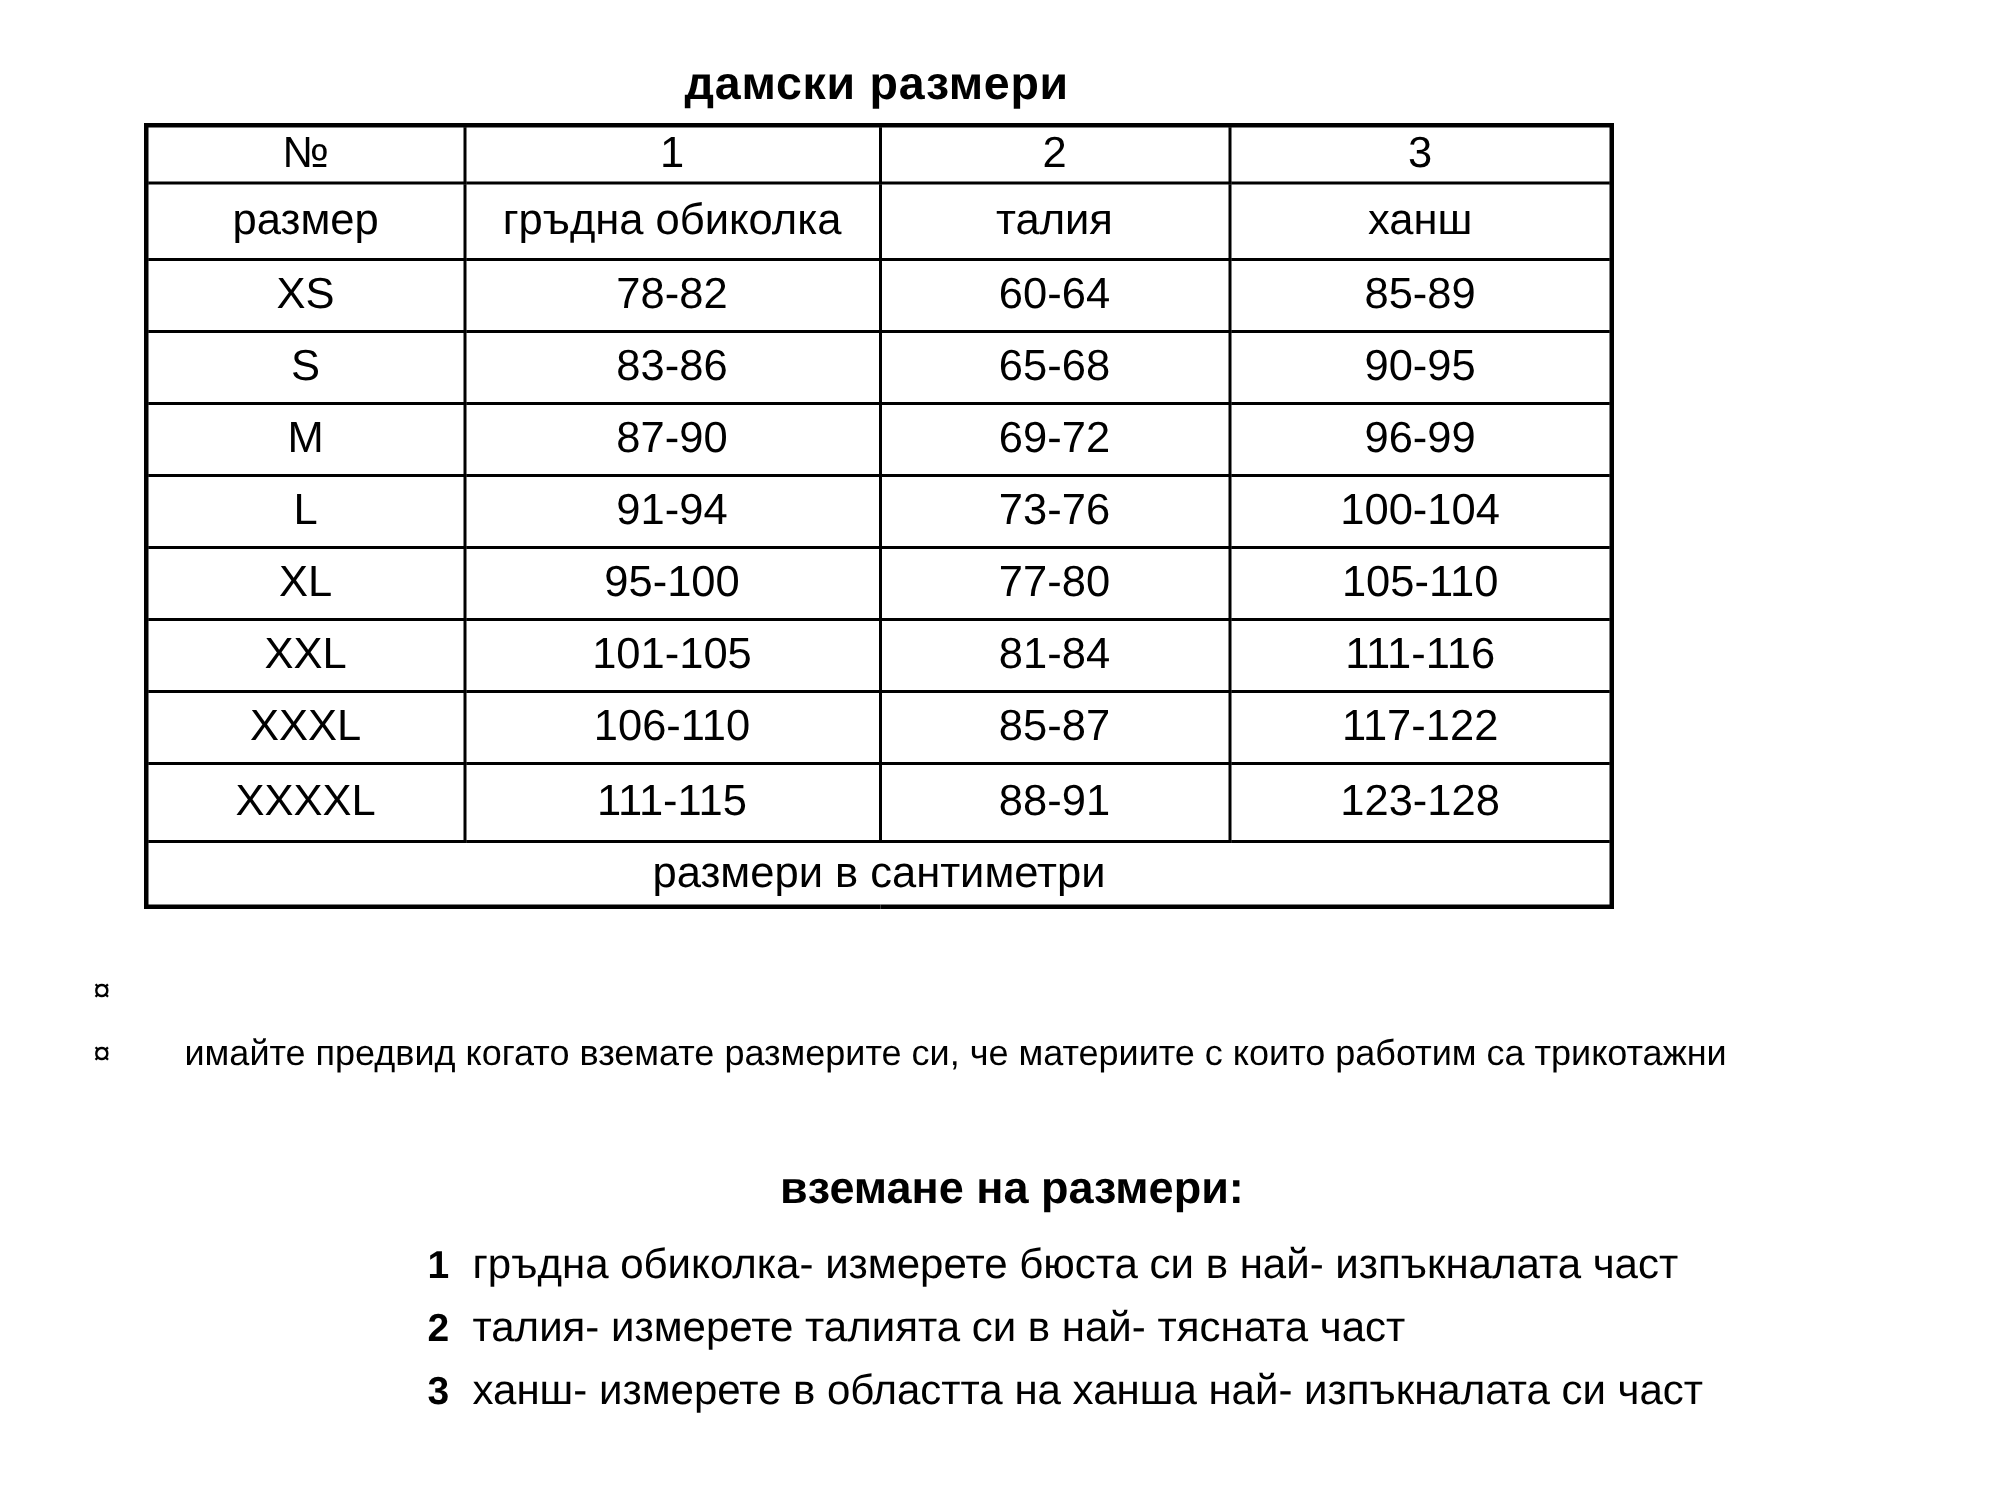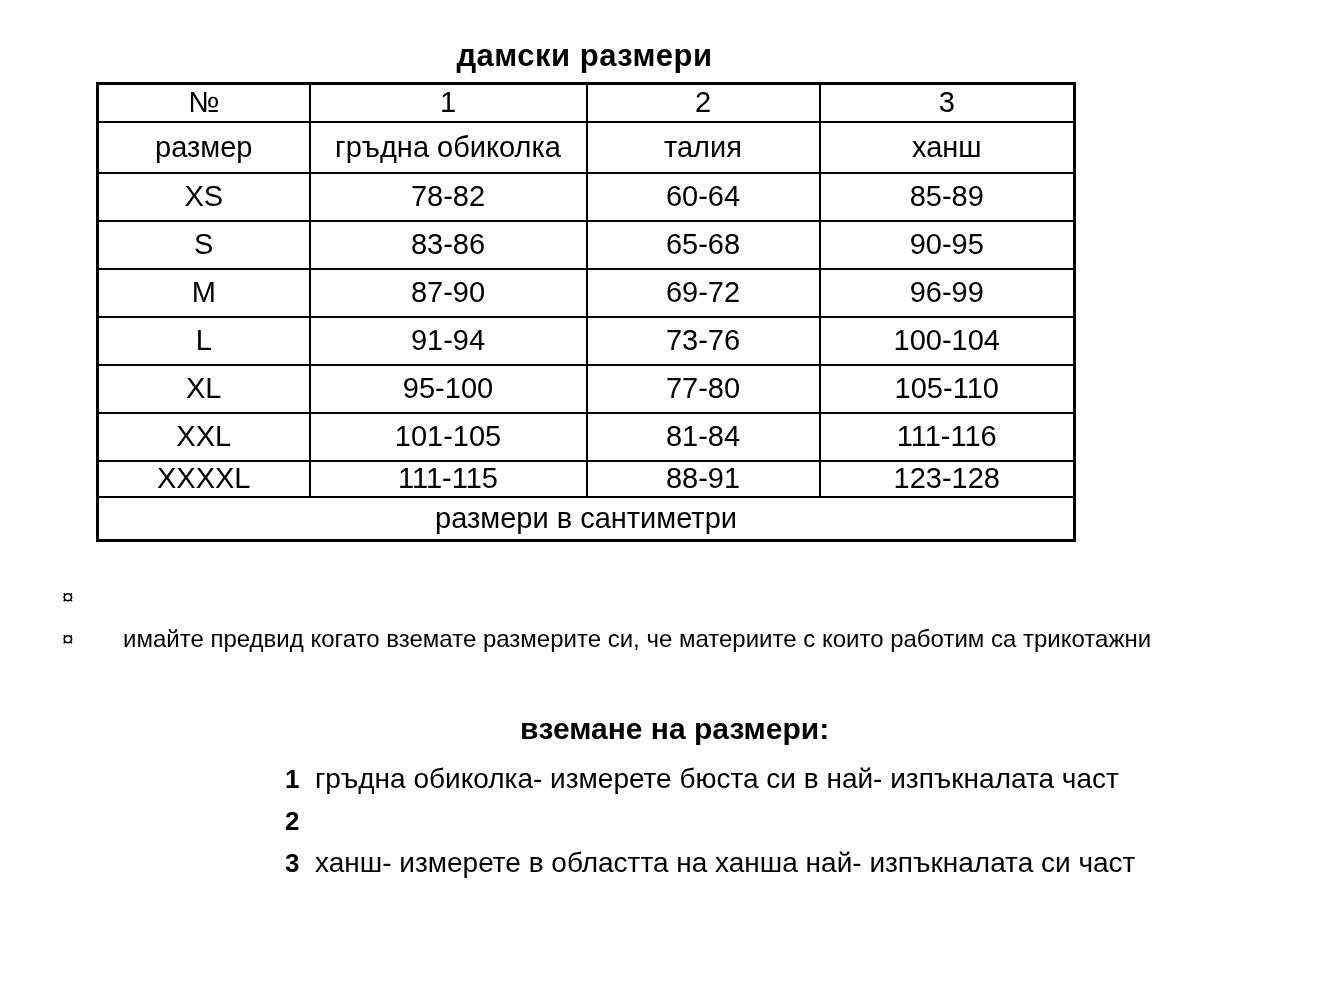--- a/index.html
+++ b/index.html
@@ -39,21 +39,21 @@
     font-size: 29px;
     padding: 0;
   }
   col.c1 { width: 212px; }
   col.c2 { width: 277px; }
   col.c3 { width: 233px; }
   col.c4 { width: 255px; }
   tr.row-num    { height: 38px; }
   tr.row-head   { height: 51px; }
   tr.row-data   { height: 48px; }
-  tr.row-last   { height: 36px; }
+  tr.row-last   { height: 52px; }
   tr.row-footer { height: 44px; }
   tr.row-footer td { font-weight: normal; }
   .notes {
     margin: 34px 0 0 62px;
   }
   .note-row {
     display: flex;
     align-items: flex-start;
     line-height: 42px;
     font-size: 24px;
@@ -141,20 +141,26 @@
       <td>95-100</td>
       <td>77-80</td>
       <td>105-110</td>
     </tr>
     <tr class="row-data">
       <td>XXL</td>
       <td>101-105</td>
       <td>81-84</td>
       <td>111-116</td>
     </tr>
+    <tr class="row-data">
+      <td>XXXL</td>
+      <td>106-110</td>
+      <td>85-87</td>
+      <td>117-122</td>
+    </tr>
     <tr class="row-last">
       <td>XXXXL</td>
       <td>111-115</td>
       <td>88-91</td>
       <td>123-128</td>
     </tr>
     <tr class="row-footer">
       <td colspan="4">размери в сантиметри</td>
     </tr>
   </tbody>
@@ -174,20 +180,21 @@
 
   <div class="measure-heading">вземане на размери:</div>
 
   <div class="measure-list">
     <div class="measure-item">
       <span class="measure-num">1</span>
       <span class="measure-text">гръдна обиколка- измерете бюста си в най- изпъкналата част</span>
     </div>
     <div class="measure-item">
       <span class="measure-num">2</span>
+      <span class="measure-text">талия- измерете талията си в най- тясната част</span>
     </div>
     <div class="measure-item">
       <span class="measure-num">3</span>
       <span class="measure-text">ханш- измерете в областта на ханша най- изпъкналата си част</span>
     </div>
   </div>
 
 </div>
 
 </body></html>

